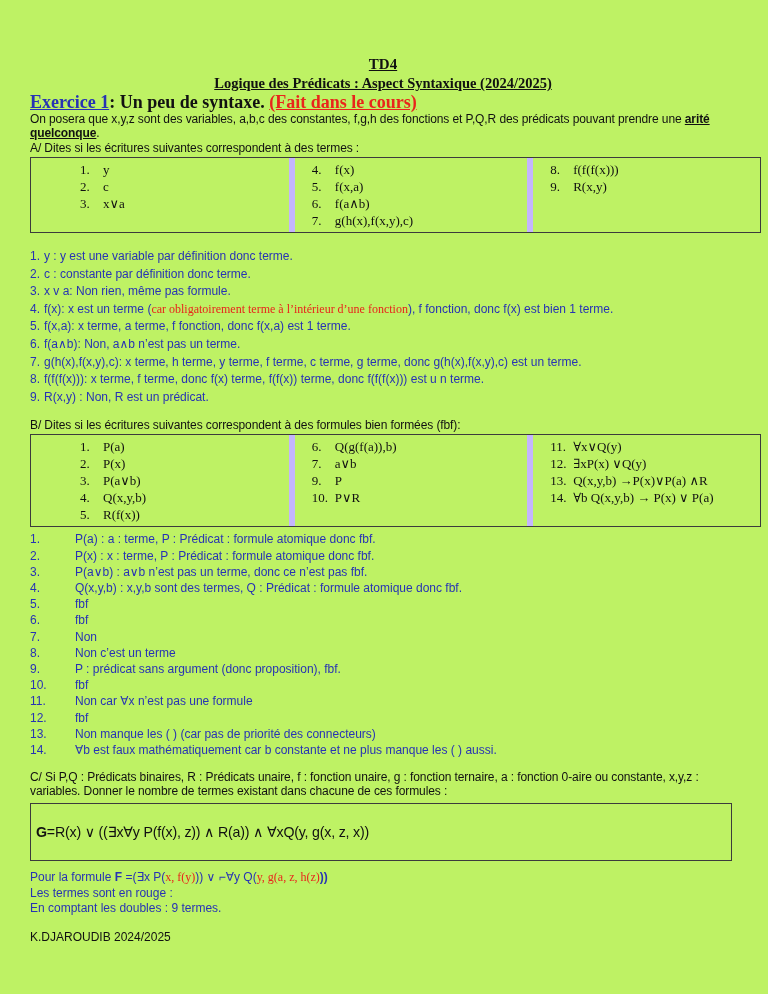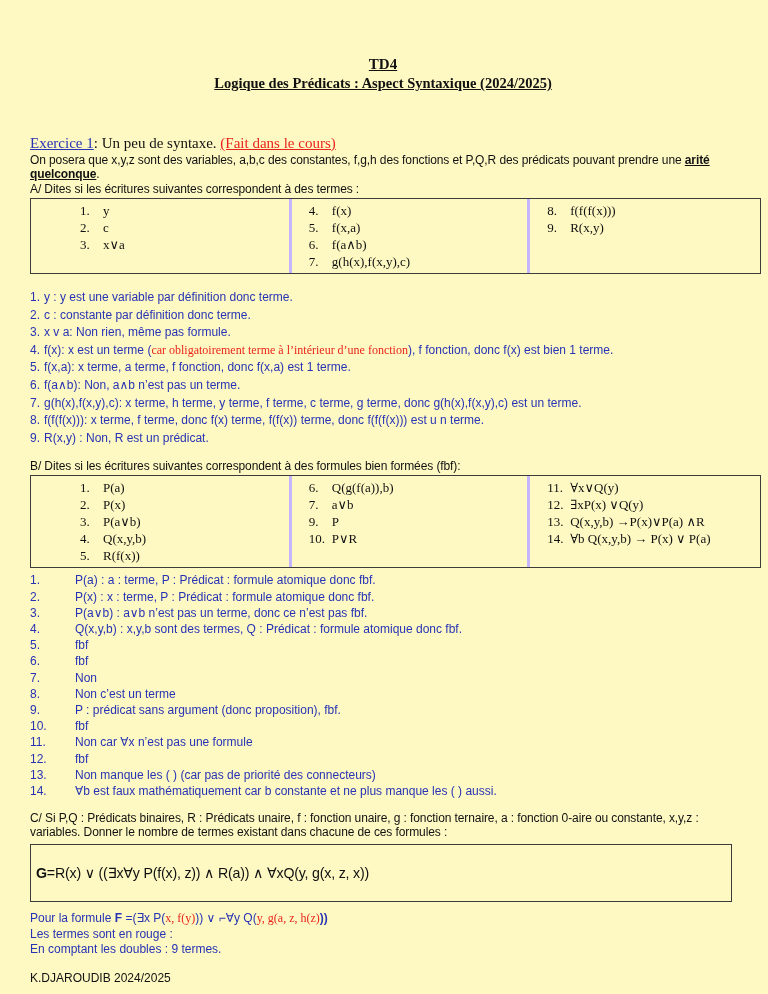--- a/index.html
+++ b/index.html
@@ -1,44 +1,44 @@
 <!DOCTYPE html>
 <html style="--blue: #2733b4; --red: #e9241b;"><head>
 <meta charset="utf-8">
 <style>
   html,body{margin:0;padding:0;background:#e8e8e8;}
-  .page{width:768px;height:994px;background:#fef9c3;position:relative;overflow:hidden;
+  .page{width:768px;height:994px;background:#bef264;position:relative;overflow:hidden;
         font-family:"Liberation Sans","DejaVu Sans",sans-serif;color:#111;}
   .content{position:absolute;left:30px;top:0;width:706px;}
 
   
   .doc-header{margin-top:55px;text-align:center;
 
               font-family:"Liberation Serif","DejaVu Serif",serif;font-weight:bold;}
   .doc-header .h1{font-size:15px;text-decoration:underline;line-height:19px;}
   .doc-header .h2{font-size:14.5px;text-decoration:underline;line-height:19px;}
 
   
-  .ex-head{margin-top:41px;font-family:"Liberation Serif","DejaVu Serif",serif;
-           font-weight:normal;font-size:15px;line-height:18px;}
+  .ex-head{font-family:"Liberation Serif","DejaVu Serif",serif;
+           font-weight:bold;font-size:18px;line-height:18px;}
   .ex-label{color:var(--blue);text-decoration:underline;}
   .ex-colon{color:#111;}
   .ex-note{color:var(--red);text-decoration:underline;}
 
   .intro{font-size:12px;line-height:13.5px;margin-top:2px;letter-spacing:-0.1px;}
   .intro .term{font-weight:bold;text-decoration:underline;}
 
   .sec-head{font-size:12px;line-height:14px;margin-top:1px;letter-spacing:-0.1px;}
 
   
   .items-table{margin-top:2px;width:697px;border:1.4px solid #3c3c3c;display:grid;
                grid-template-columns:32.4% 34.2% 33.4%;
                font-family:"Liberation Serif","DejaVu Serif",serif;font-size:13px;padding-left:32px;}
   .items-table .cell{padding:3px 2px 3px 17px;}
-  .items-table .cell + .cell{border-left:3px solid #c4b5fd;}
+  .items-table .cell + .cell{border-left:6px solid #c4b5fd;}
   .titem{line-height:17px;white-space:nowrap;}
   .titem .num{display:inline-block;min-width:23px;}
 
   
   .answersA{margin-top:15px;color:var(--blue);font-size:12px;}
   .answersA .ansA{line-height:17.6px;}
   .answersA .num{margin-right:4px;}
 
   .answersB{margin-top:4px;color:var(--blue);font-size:12px;}
   .answersB .ansB{line-height:16.2px;}

